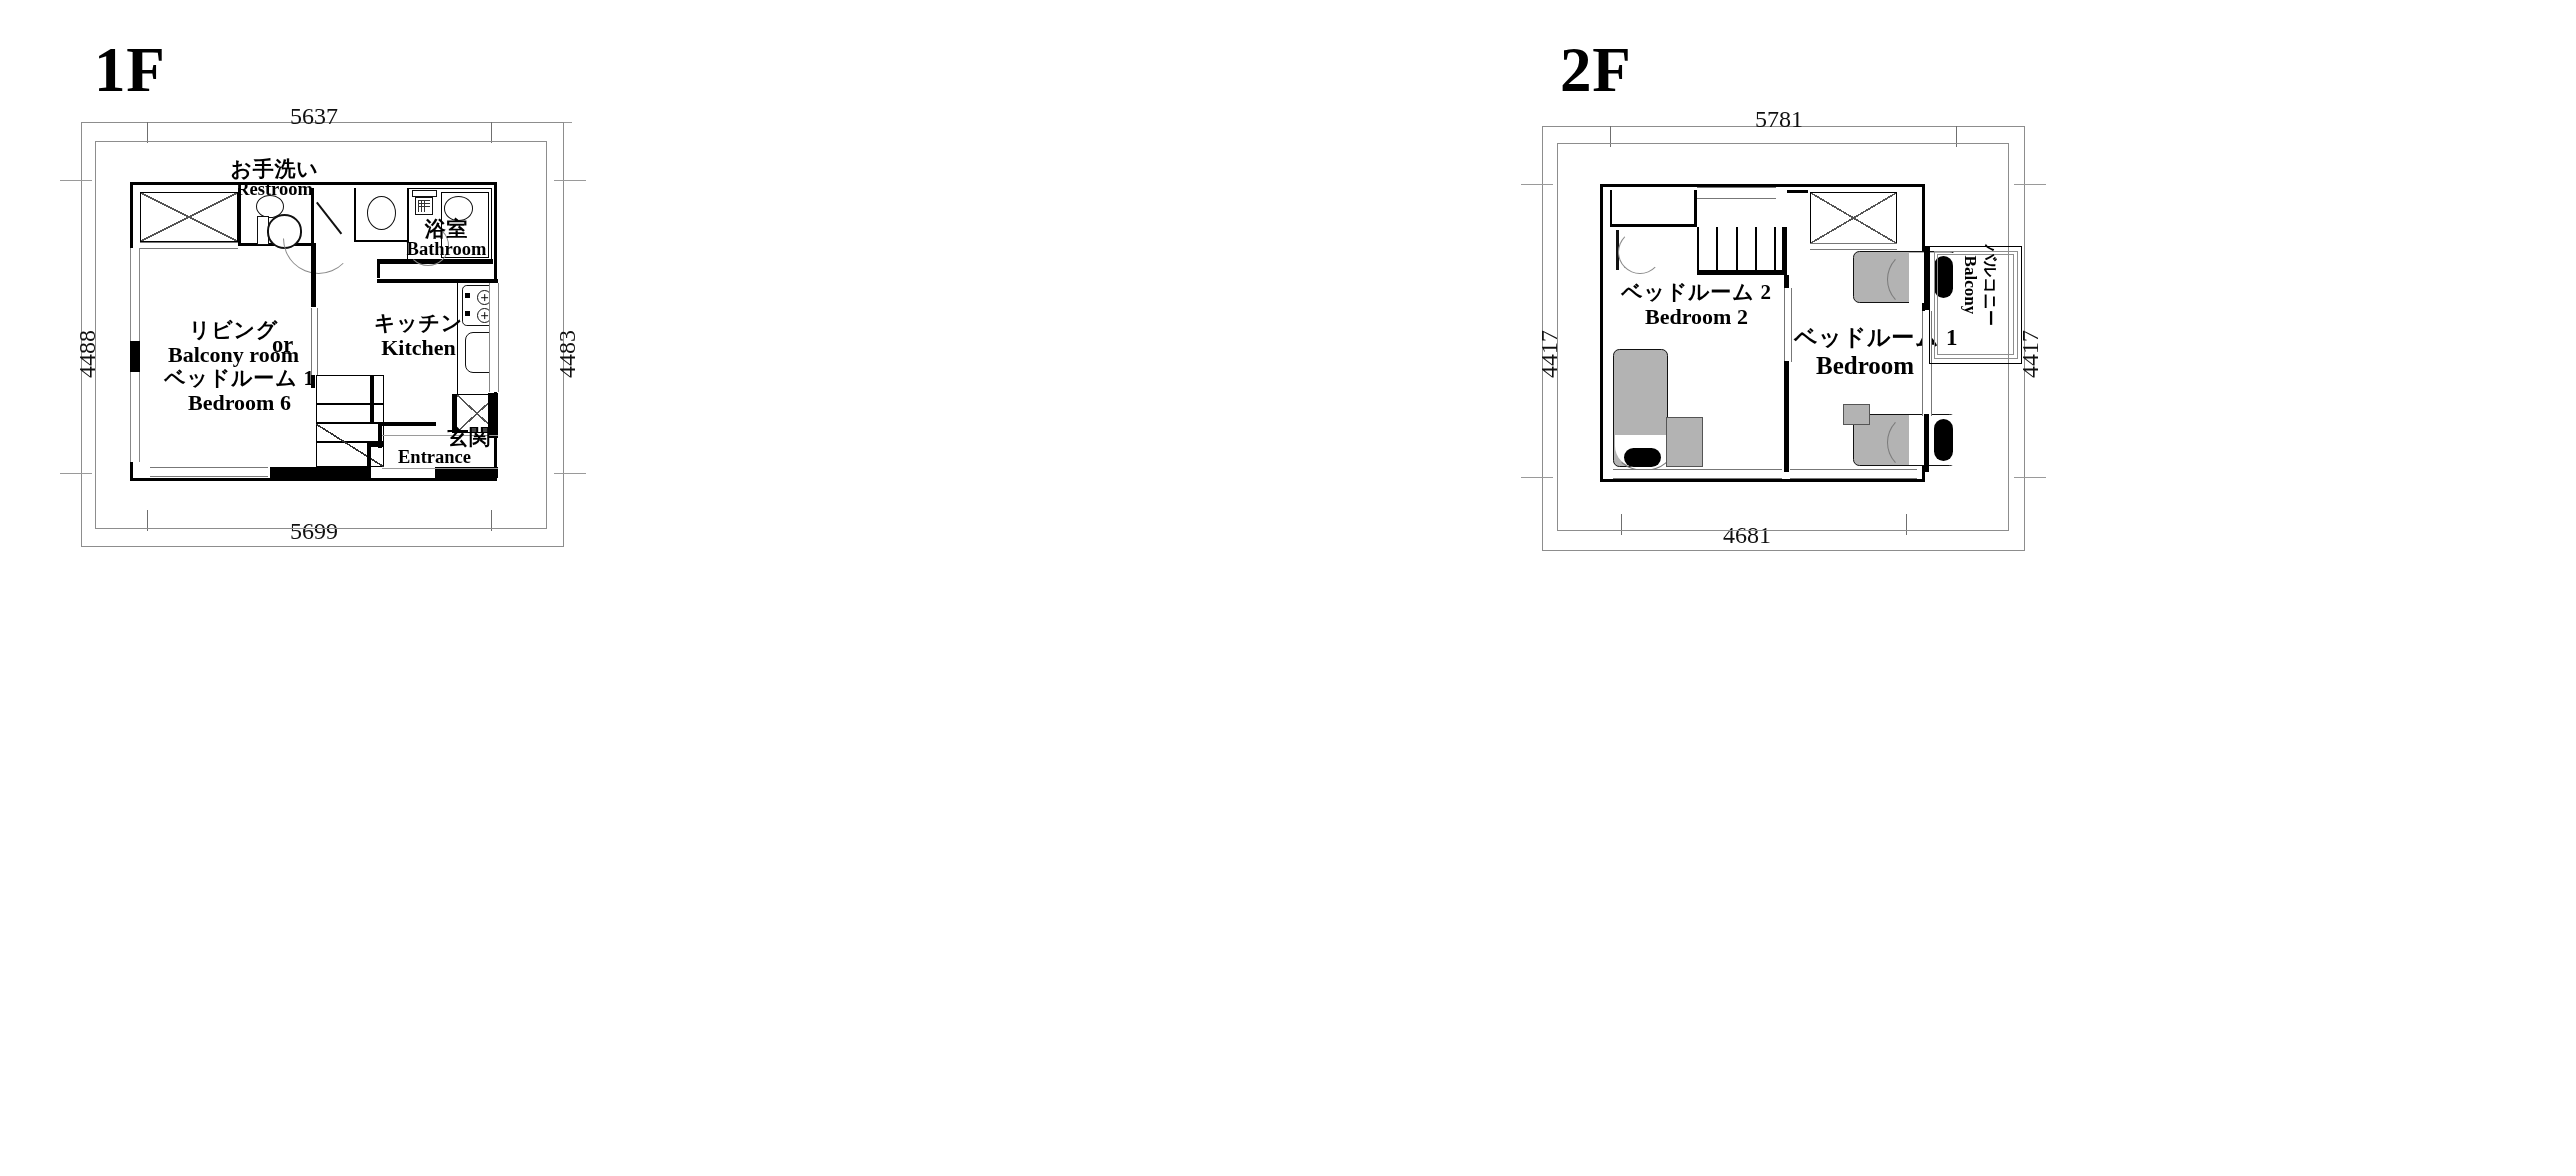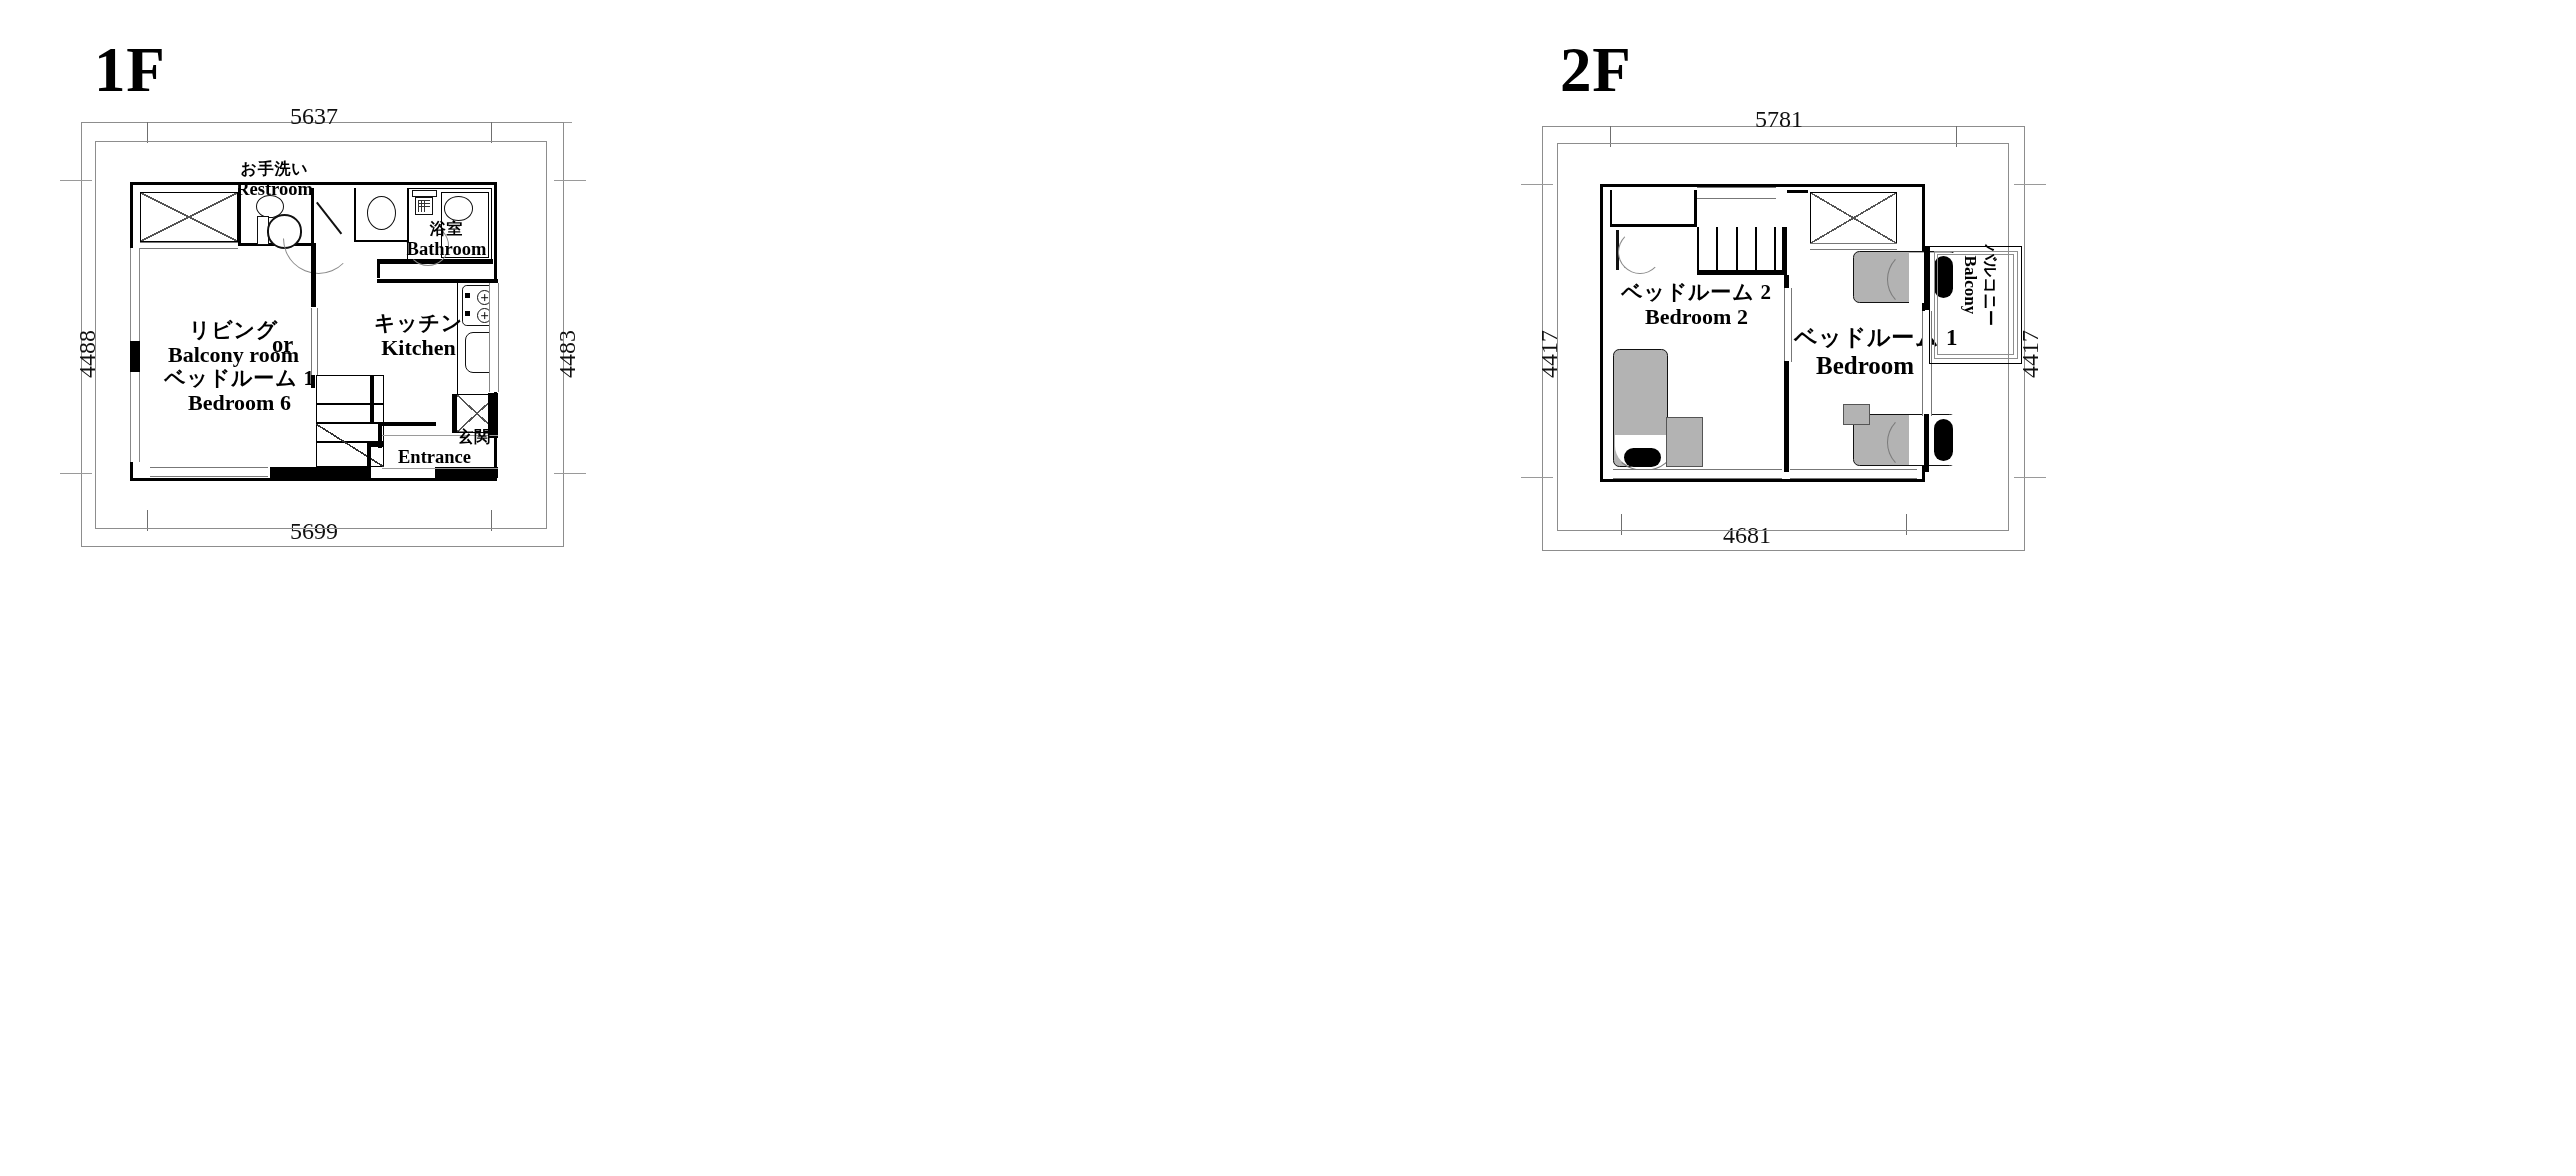--- a/index.html
+++ b/index.html
@@ -25,21 +25,21 @@
   .outer{position:absolute;border:3.2px solid #000;box-sizing:border-box;background:transparent;}
   .thin{position:absolute;border:0.8px solid #000;box-sizing:border-box;}
   .thingray{position:absolute;border:0.8px solid #8d8d8d;box-sizing:border-box;}
 
   
   .rlabel{position:absolute;text-align:center;white-space:nowrap;font-weight:bold;color:#000;}
   .rlabel .jp{display:block;font-size:21px;line-height:24px;letter-spacing:0.8px;}
   .rlabel .en{display:block;font-size:22px;line-height:25px;}
   .rlabel.big .jp{font-size:23px;line-height:27px;}
   .rlabel.big .en{font-size:25px;line-height:29px;}
-  .rlabel.small .jp{font-size:16px;line-height:20px;}
+  .rlabel.small .jp{font-size:21px;line-height:20px;}
   .rlabel.small .en{font-size:18.5px;line-height:21px;}
   .orlabel{position:absolute;font-size:22.5px;font-weight:bold;}
   .vlabel{position:absolute;white-space:nowrap;font-weight:bold;text-align:center;}
   .vlabel .jp{display:block;font-size:16px;line-height:18.5px;}
   .vlabel .en{display:block;font-size:17px;line-height:19.3px;}
 
   
   .xbox{position:absolute;border:1.6px solid #000;box-sizing:border-box;background:#fff;}
   .xbox:before,.xbox:after{content:"";position:absolute;left:0;top:0;width:100%;height:100%;}
   .xbox:before{background:linear-gradient(to bottom right,transparent calc(50% - 0.8px),#555 calc(50% - 0.8px),#555 calc(50% + 0.8px),transparent calc(50% + 0.8px));}

